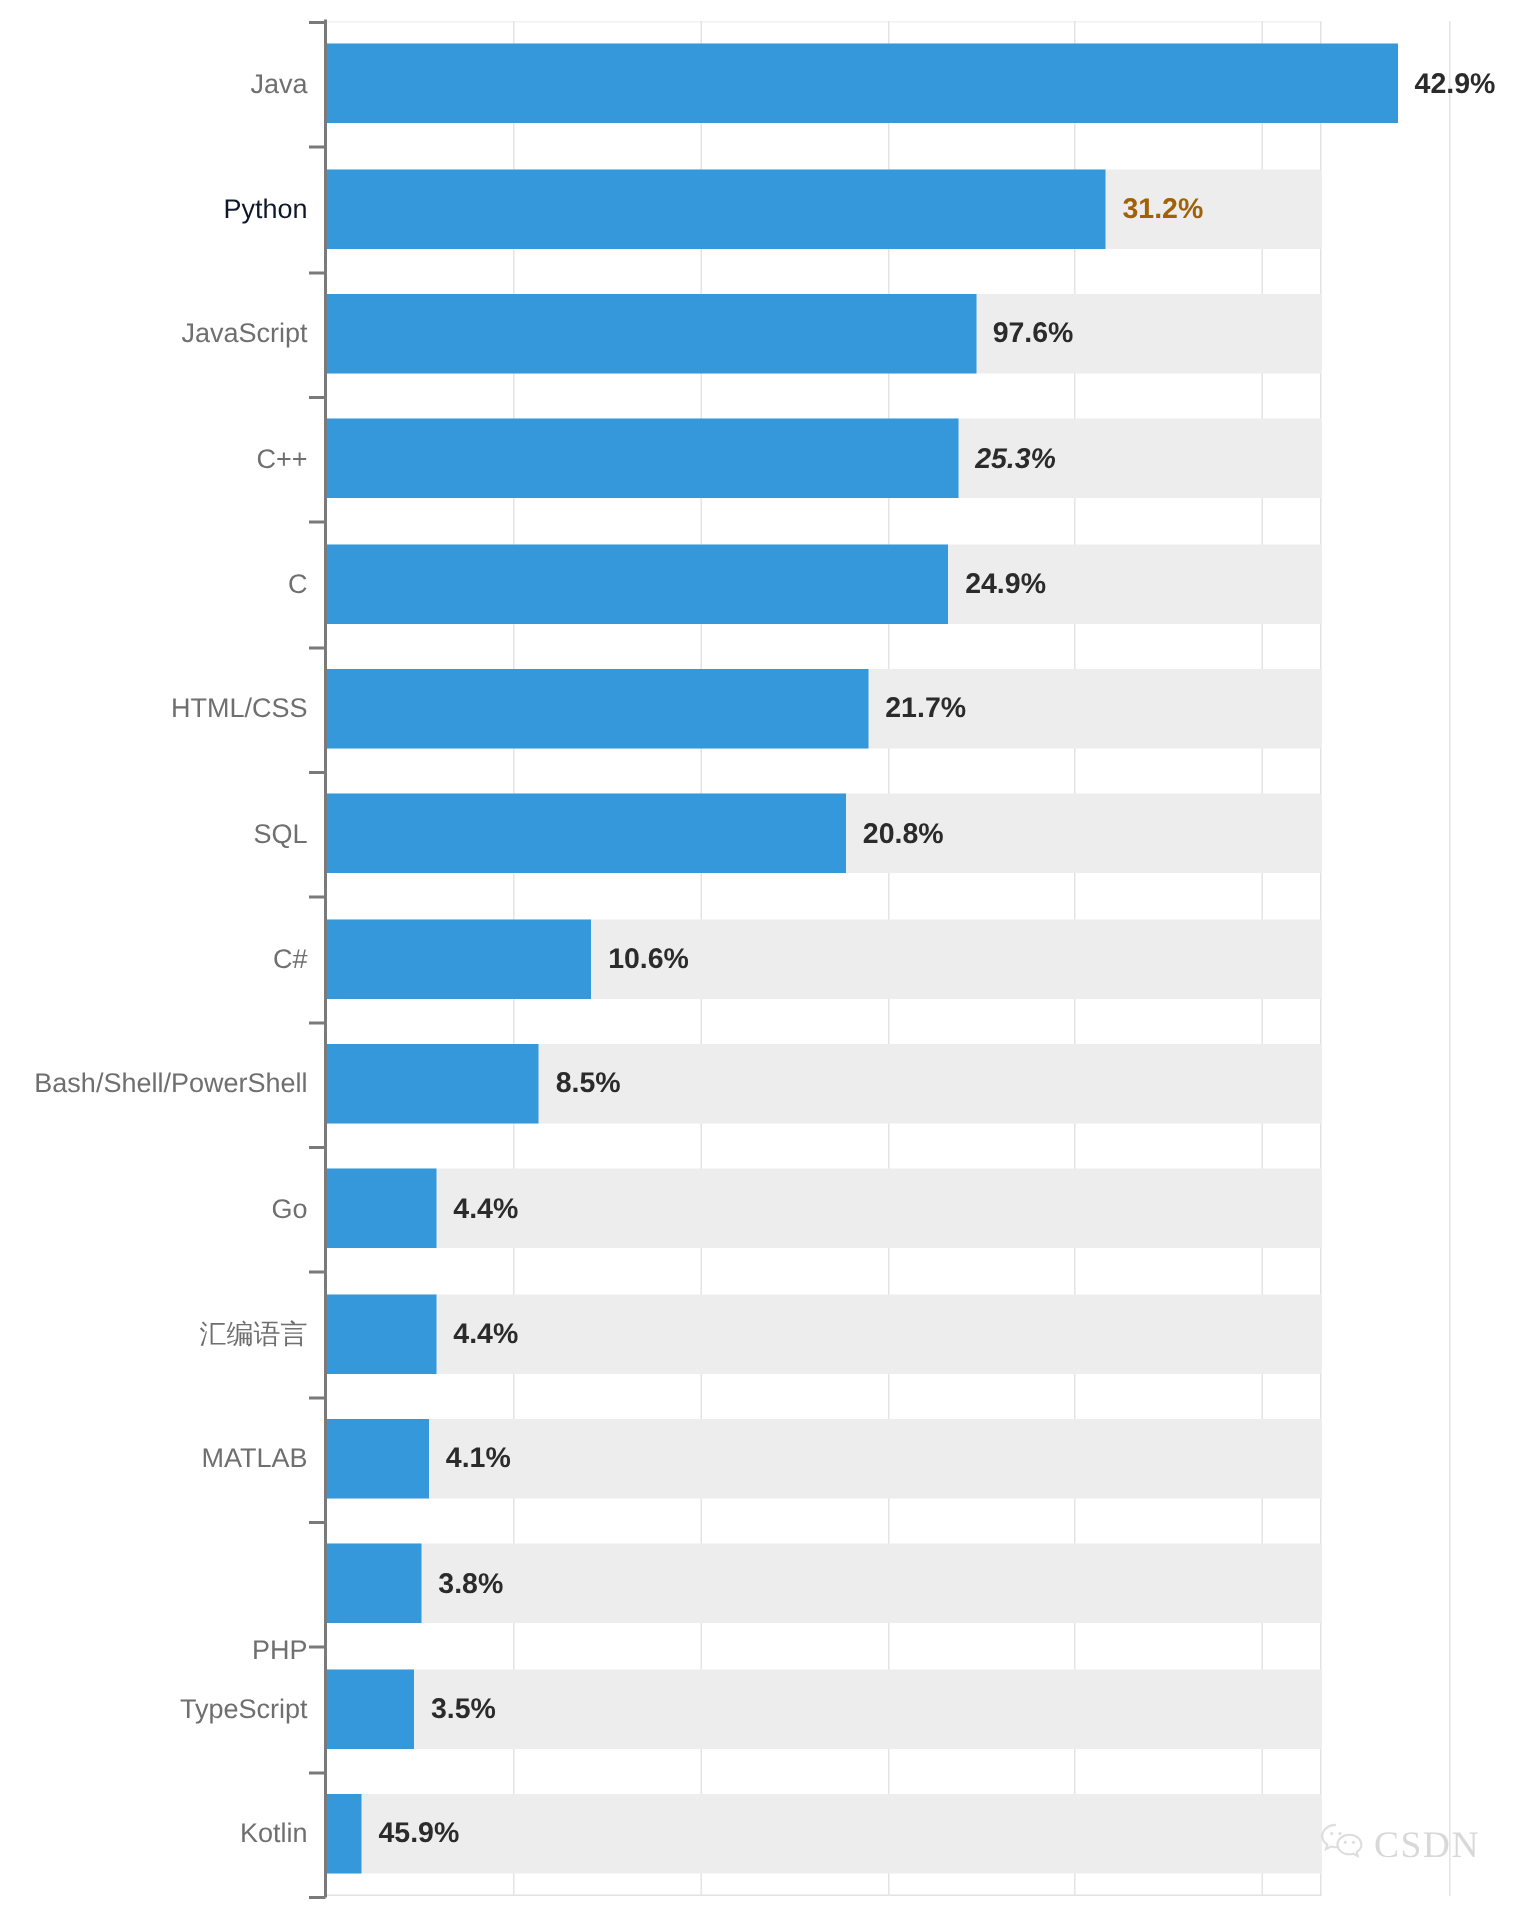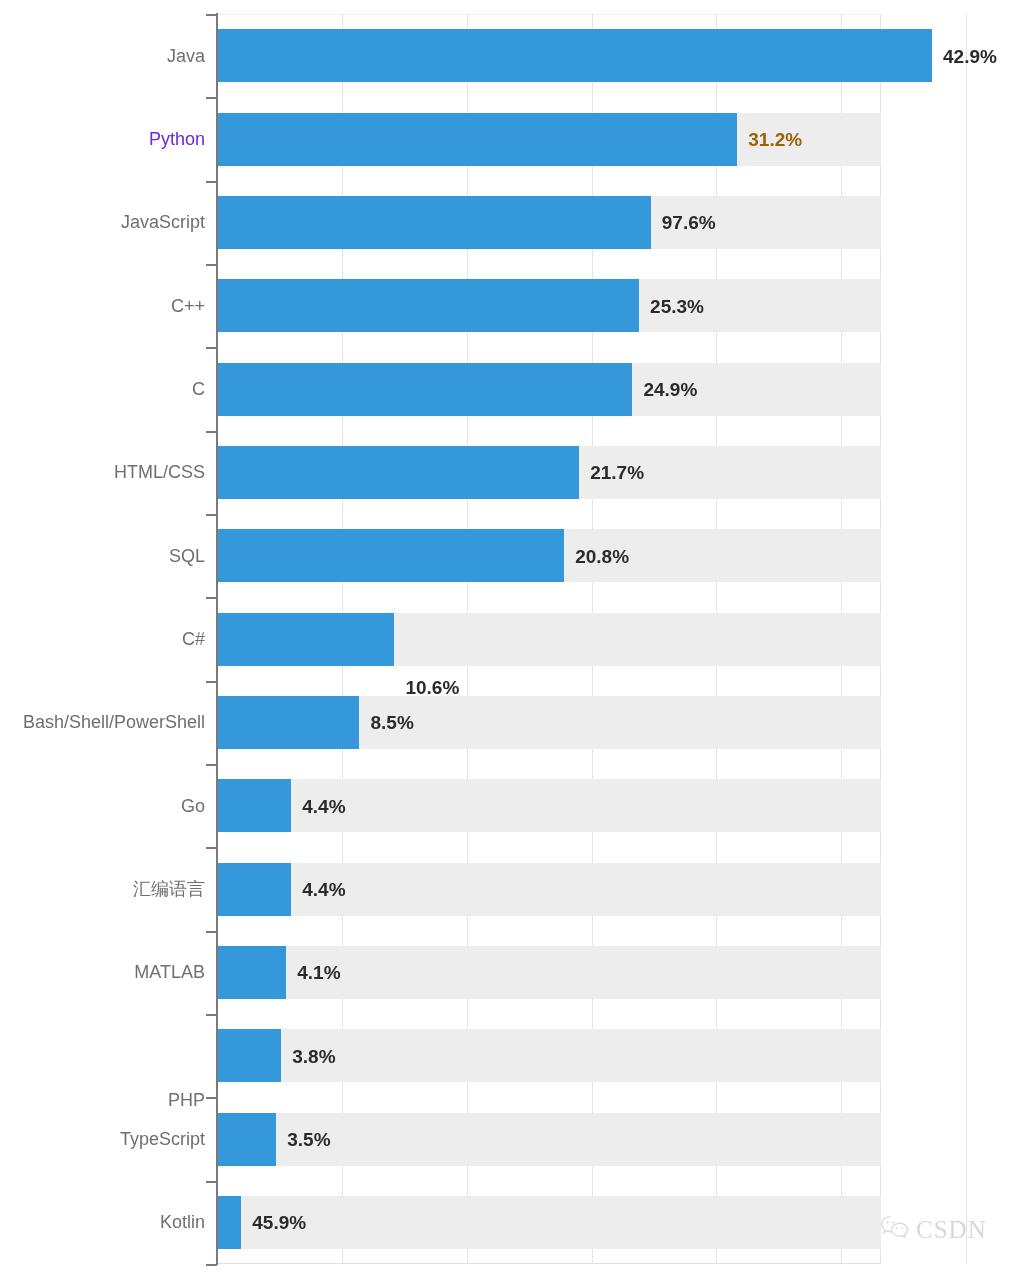--- a/index.html
+++ b/index.html
@@ -166,25 +166,25 @@
         <div class="bar" style="top: 848.5px; height: 53px; left: 1px; width: 73.2356px; background: rgb(52, 152, 219);"></div>
         <div class="bar" style="top: 931.833px; height: 53px; left: 1px; width: 68.2422px; background: rgb(52, 152, 219);"></div>
         <div class="bar" style="top: 1015.17px; height: 53px; left: 1px; width: 63.2489px; background: rgb(52, 152, 219);"></div>
         <div class="bar" style="top: 1098.5px; height: 53px; left: 1px; width: 58.2556px; background: rgb(52, 152, 219);"></div>
         <div class="bar" style="top: 1181.83px; height: 53px; left: 1px; width: 23.3022px; background: rgb(52, 152, 219);"></div>
       </div>
     <div id="valuelabels">
         <div class="value-label" style="left: 726.047px; top: 32.6667px; color: rgb(43, 43, 43);">42.9%</div>
         <div class="value-label" style="left: 531.307px; top: 116px; color: #a16207;">31.2%</div>
         <div class="value-label" style="left: 444.756px; top: 199.333px; color: rgb(43, 43, 43);">97.6%</div>
-        <div class="value-label" style="left: 433.104px; top: 282.667px; color: rgb(43, 43, 43);">25.3%</div>
+        <div class="value-label" style="left: 433.104px; top: 282.667px; color: rgb(43, 43, 43); font-style: italic;">25.3%</div>
         <div class="value-label" style="left: 426.447px; top: 366px; color: rgb(43, 43, 43);">24.9%</div>
         <div class="value-label" style="left: 373.184px; top: 449.333px; color: rgb(43, 43, 43);">21.7%</div>
         <div class="value-label" style="left: 358.204px; top: 532.667px; color: rgb(43, 43, 43);">20.8%</div>
-        <div class="value-label" style="left: 188.431px; top: 616px; color: rgb(43, 43, 43); margin-top: 48px;">10.6%</div>
+        <div class="value-label" style="left: 188.431px; top: 616px; color: rgb(43, 43, 43);">10.6%</div>
         <div class="value-label" style="left: 153.478px; top: 699.333px; color: rgb(43, 43, 43);">8.5%</div>
         <div class="value-label" style="left: 85.2356px; top: 782.667px; color: rgb(43, 43, 43);">4.4%</div>
         <div class="value-label" style="left: 85.2356px; top: 866px; color: rgb(43, 43, 43);">4.4%</div>
         <div class="value-label" style="left: 80.2422px; top: 949.333px; color: rgb(43, 43, 43);">4.1%</div>
         <div class="value-label" style="left: 75.2489px; top: 1032.67px; color: rgb(43, 43, 43);">3.8%</div>
         <div class="value-label" style="left: 70.2556px; top: 1116px; color: rgb(43, 43, 43);">3.5%</div>
         <div class="value-label" style="left: 35.3022px; top: 1199.33px; color: rgb(43, 43, 43);">45.9%</div>
       </div>
   </div>
 
@@ -203,21 +203,21 @@
       <div class="tick" style="top: 847.333px; background: rgb(122, 122, 122);"></div>
       <div class="tick" style="top: 930.667px; background: rgb(122, 122, 122);"></div>
       <div class="tick" style="top: 1014px; background: rgb(122, 122, 122);"></div>
       <div class="tick" style="top: 1097.33px; background: rgb(122, 122, 122);"></div>
       <div class="tick" style="top: 1180.67px; background: rgb(122, 122, 122);"></div>
       <div class="tick" style="top: 1264px; background: rgb(122, 122, 122);"></div>
     </div>
 
   <div id="catlabels">
       <div class="cat-label" style="right: 819px; top: 46.6667px; color: rgb(111, 111, 111);">Java</div>
-      <div class="cat-label" style="right: 819px; top: 130px; color: #6d28d9;">Python</div>
+      <div class="cat-label" style="right: 819px; top: 130px; color: #0f172a;">Python</div>
       <div class="cat-label" style="right: 819px; top: 213.333px; color: rgb(111, 111, 111);">JavaScript</div>
       <div class="cat-label" style="right: 819px; top: 296.667px; color: rgb(111, 111, 111);">C++</div>
       <div class="cat-label" style="right: 819px; top: 380px; color: rgb(111, 111, 111);">C</div>
       <div class="cat-label" style="right: 819px; top: 463.333px; color: rgb(111, 111, 111);">HTML/CSS</div>
       <div class="cat-label" style="right: 819px; top: 546.667px; color: rgb(111, 111, 111);">SQL</div>
       <div class="cat-label" style="right: 819px; top: 630px; color: rgb(111, 111, 111);">C#</div>
       <div class="cat-label" style="right: 819px; top: 713.333px; color: rgb(111, 111, 111);">Bash/Shell/PowerShell</div>
       <div class="cat-label" style="right: 819px; top: 796.667px; color: rgb(111, 111, 111);">Go</div>
       <div class="cat-label" style="right: 819px; top: 880px; color: rgb(111, 111, 111);">汇编语言</div>
       <div class="cat-label" style="right: 819px; top: 963.333px; color: rgb(111, 111, 111);">MATLAB</div>

